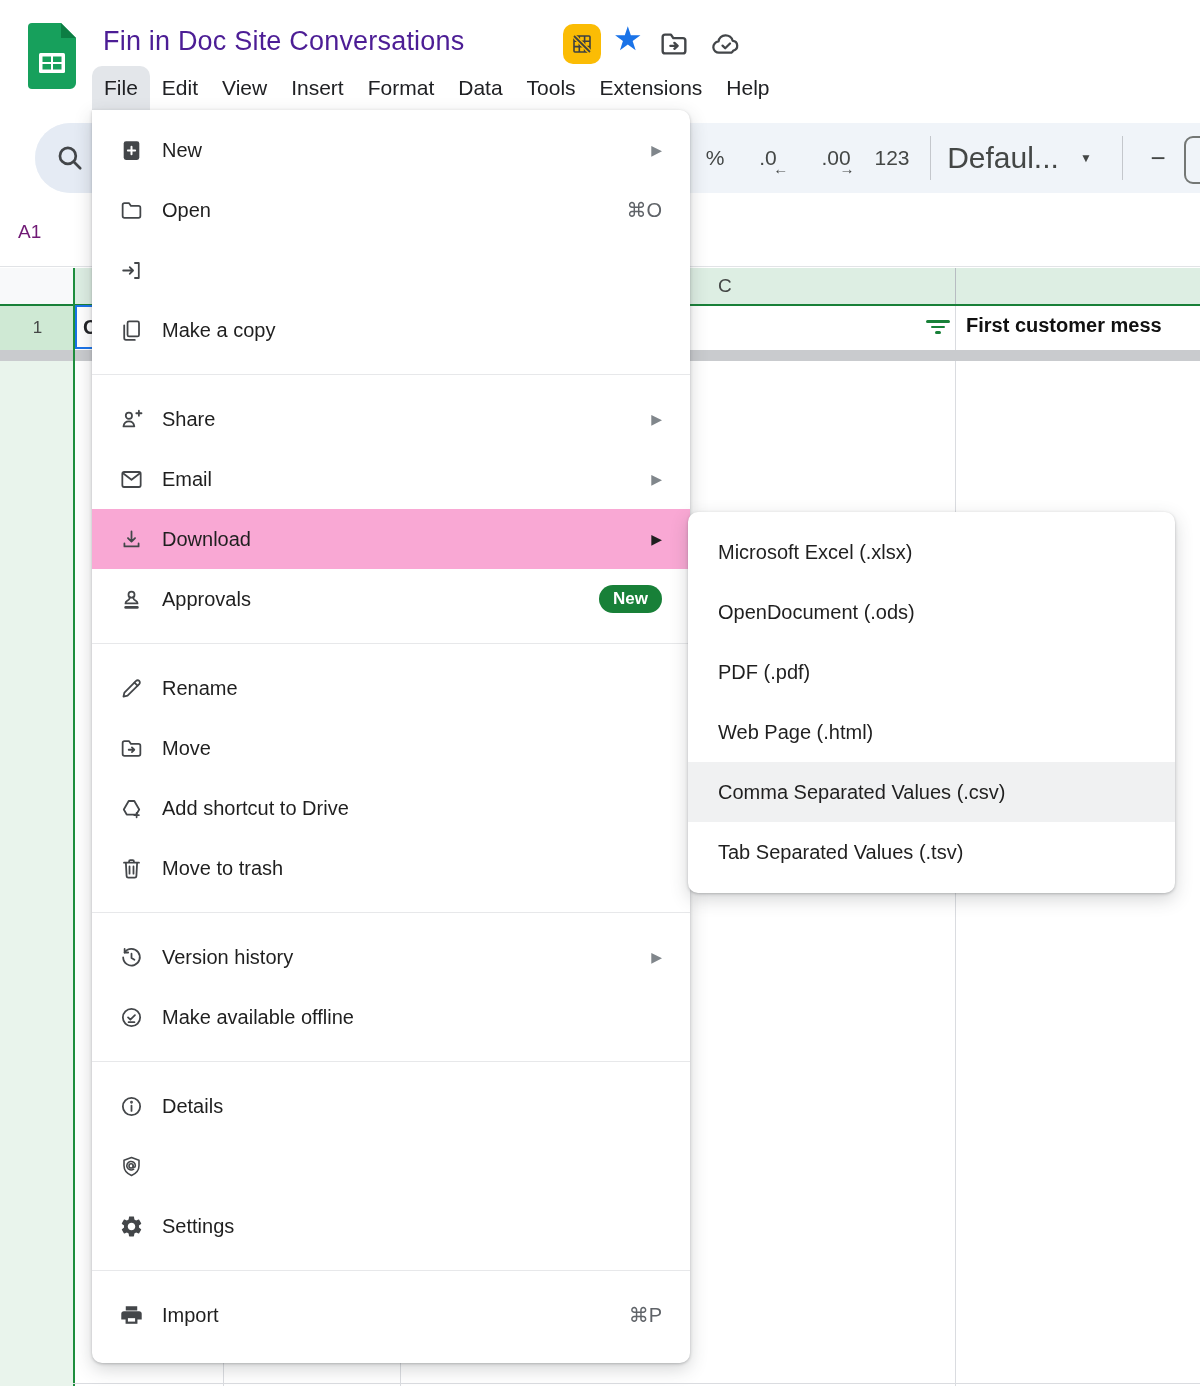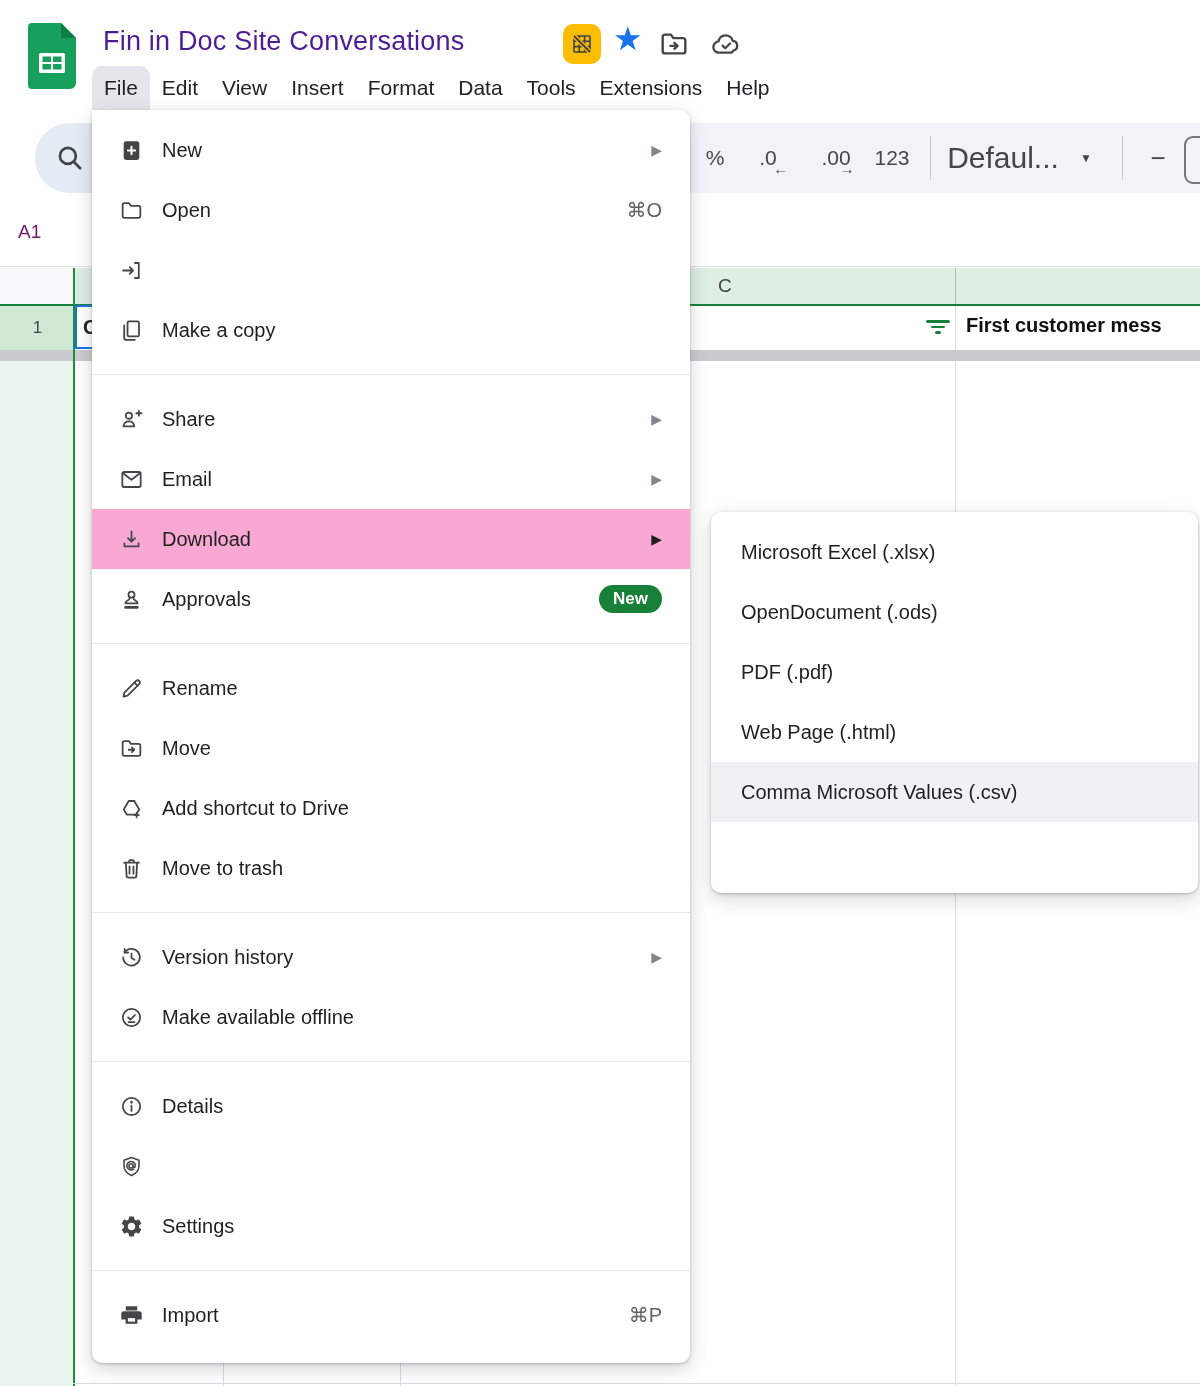--- a/index.html
+++ b/index.html
@@ -40,21 +40,21 @@
   .green-line{left:73px;top:268px;width:2px;height:1118px;background:#1e8e3e;}
   .vgrid{position:absolute;width:1px;background:#dadce0;}
   .hgrid-bottom{left:73px;top:1383px;width:1127px;height:1px;background:#dadce0;}
   .d1-text{left:966px;top:314px;font-weight:700;font-size:20px;color:#111;white-space:nowrap;width:234px;overflow:hidden;}
   .filter-ic{left:926px;top:320px;width:24px;height:16px;}
   .filter-ic i{display:block;height:2.5px;background:#188038;border-radius:2px;margin:0 auto 3px auto;}
   
   .menu-panel{left:92px;top:110px;width:598px;height:1253px;background:#fff;border-radius:0 10px 10px 10px;
     box-shadow:0 1px 3px rgba(60,64,67,.30),0 6px 18px rgba(60,64,67,.22);z-index:10;padding-top:10px;box-sizing:border-box;}
   .submenu-panel{left:688px;top:512px;width:487px;height:381px;background:#fff;border-radius:10px;
-    box-shadow:0 1px 3px rgba(60,64,67,.30),0 6px 18px rgba(60,64,67,.22);z-index:11;padding-top:10px;box-sizing:border-box;margin-left:23px;}
+    box-shadow:0 1px 3px rgba(60,64,67,.30),0 6px 18px rgba(60,64,67,.22);z-index:11;padding-top:10px;box-sizing:border-box;}
   .mi{height:60px;display:flex;align-items:center;padding:0 28px 0 26px;font-size:20px;color:#1f1f1f;}
   .mi.hl{background:#f9a8d4;}
   .mi .ic{width:26px;height:26px;margin-right:18px;flex:none;display:flex;align-items:center;justify-content:center;}
   .mi .lbl{flex:1;}
   .mi .sc{color:#5f6368;font-size:20px;}
   .mi .arrow{color:#80868b;font-size:14px;}
   .mi .arrow.dark{color:#1f1f1f;}
   .badge{background:#188038;color:#fff;font-weight:700;font-size:17px;padding:4px 14px;border-radius:15px;}
   .mdiv{border-top:1px solid #e7e8ea;margin:14px 0;height:0;}
   .smi{height:60px;display:flex;align-items:center;padding:0 20px 0 30px;font-size:20px;color:#1f1f1f;}
@@ -359,14 +359,15 @@
     <span class="lbl">Import</span>
     <span class="sc">⌘P</span>
   </div>
 </div>
 
 <div class="abs submenu-panel">
   <div class="smi">Microsoft Excel (.xlsx)</div>
   <div class="smi">OpenDocument (.ods)</div>
   <div class="smi">PDF (.pdf)</div>
   <div class="smi">Web Page (.html)</div>
-  <div class="smi hl">Comma Microsoft Values (.csv)</div>
+  <div class="smi hl">Comma Separated Values (.csv)</div>
+  <div class="smi">Tab Separated Values (.tsv)</div>
 </div>
 
 </body></html>

